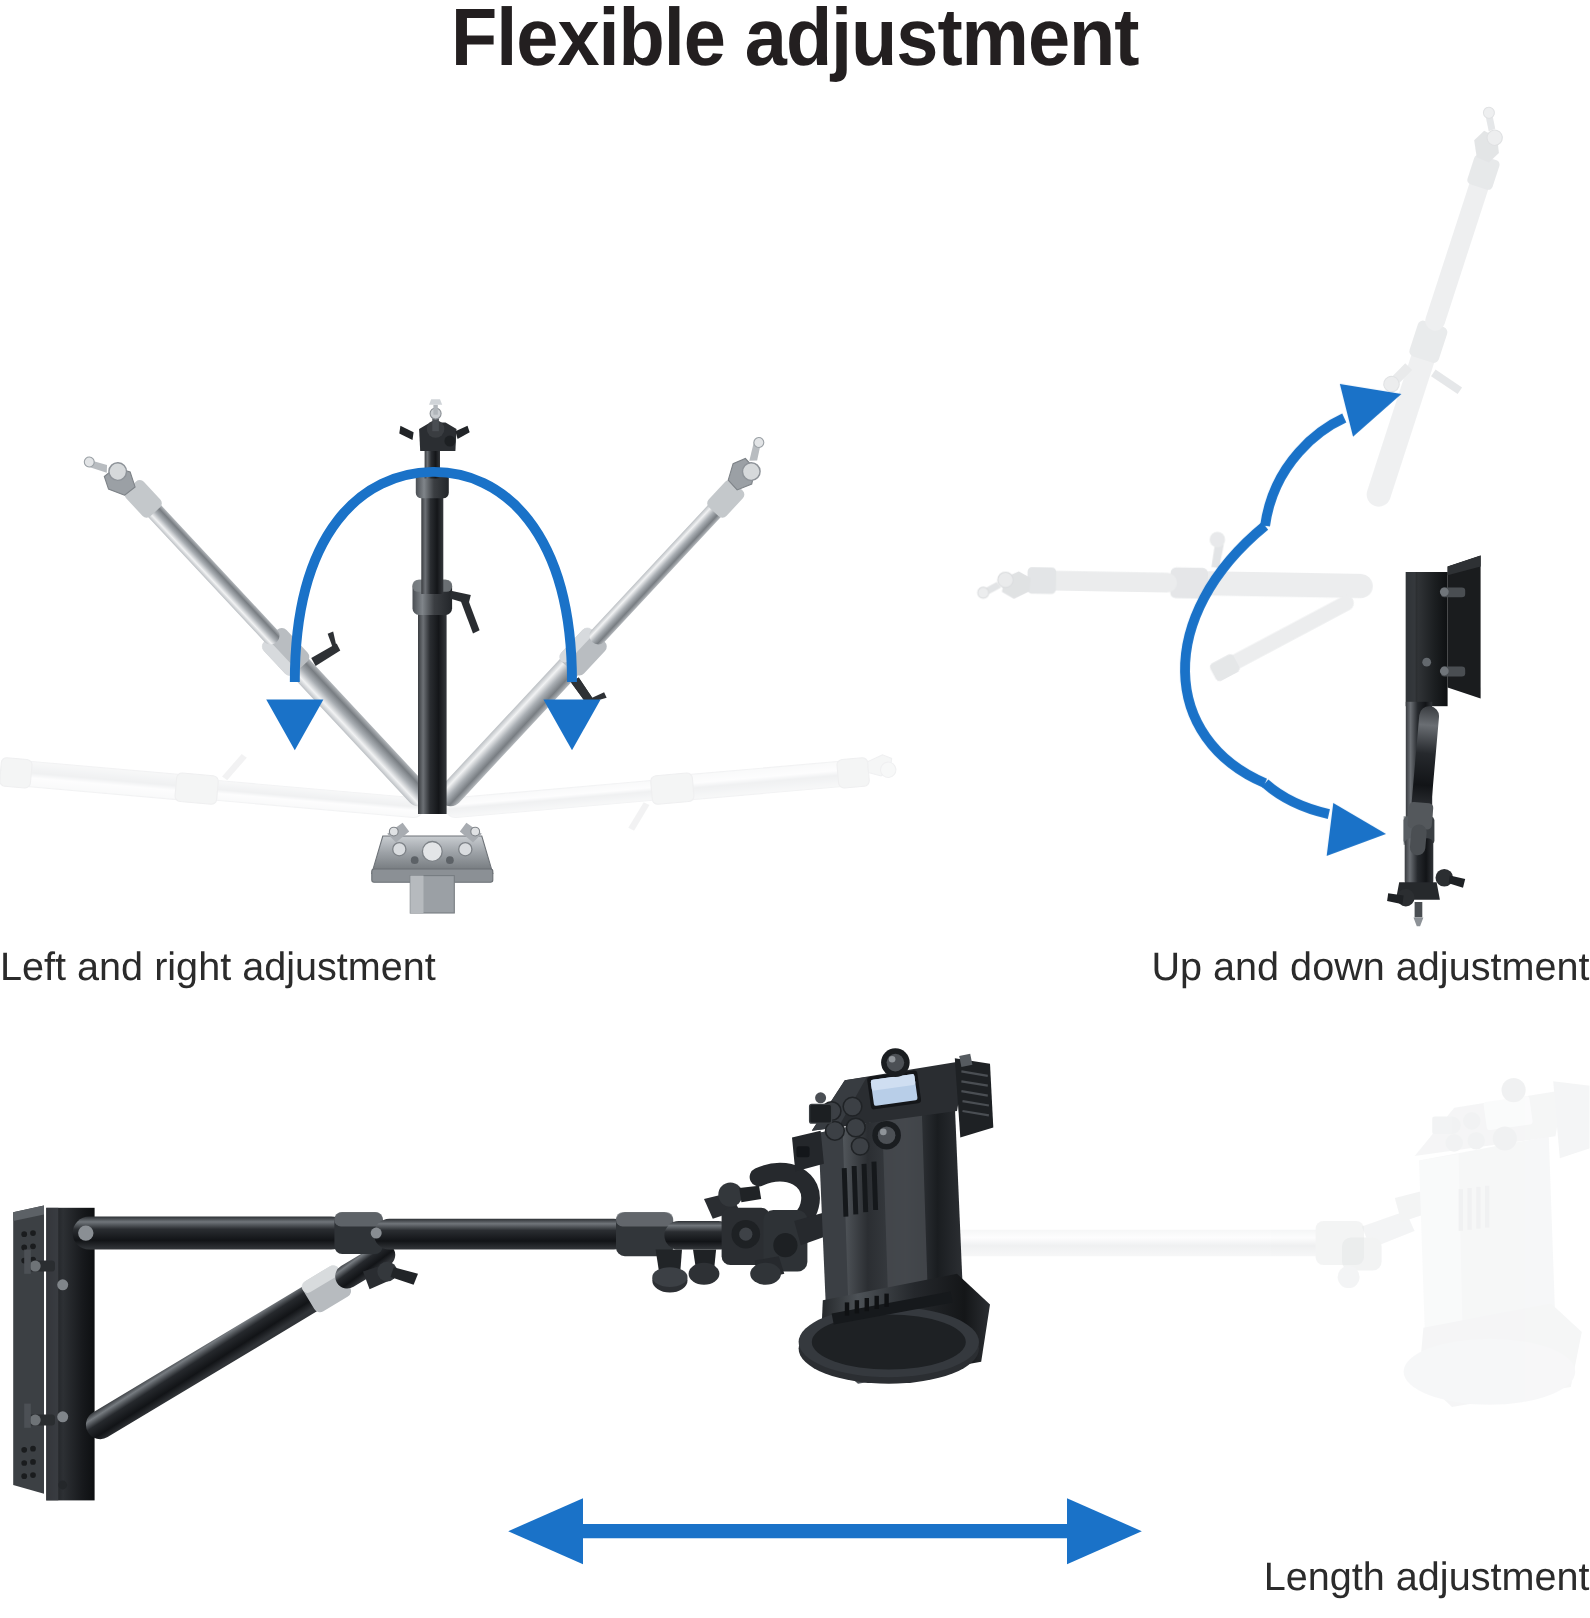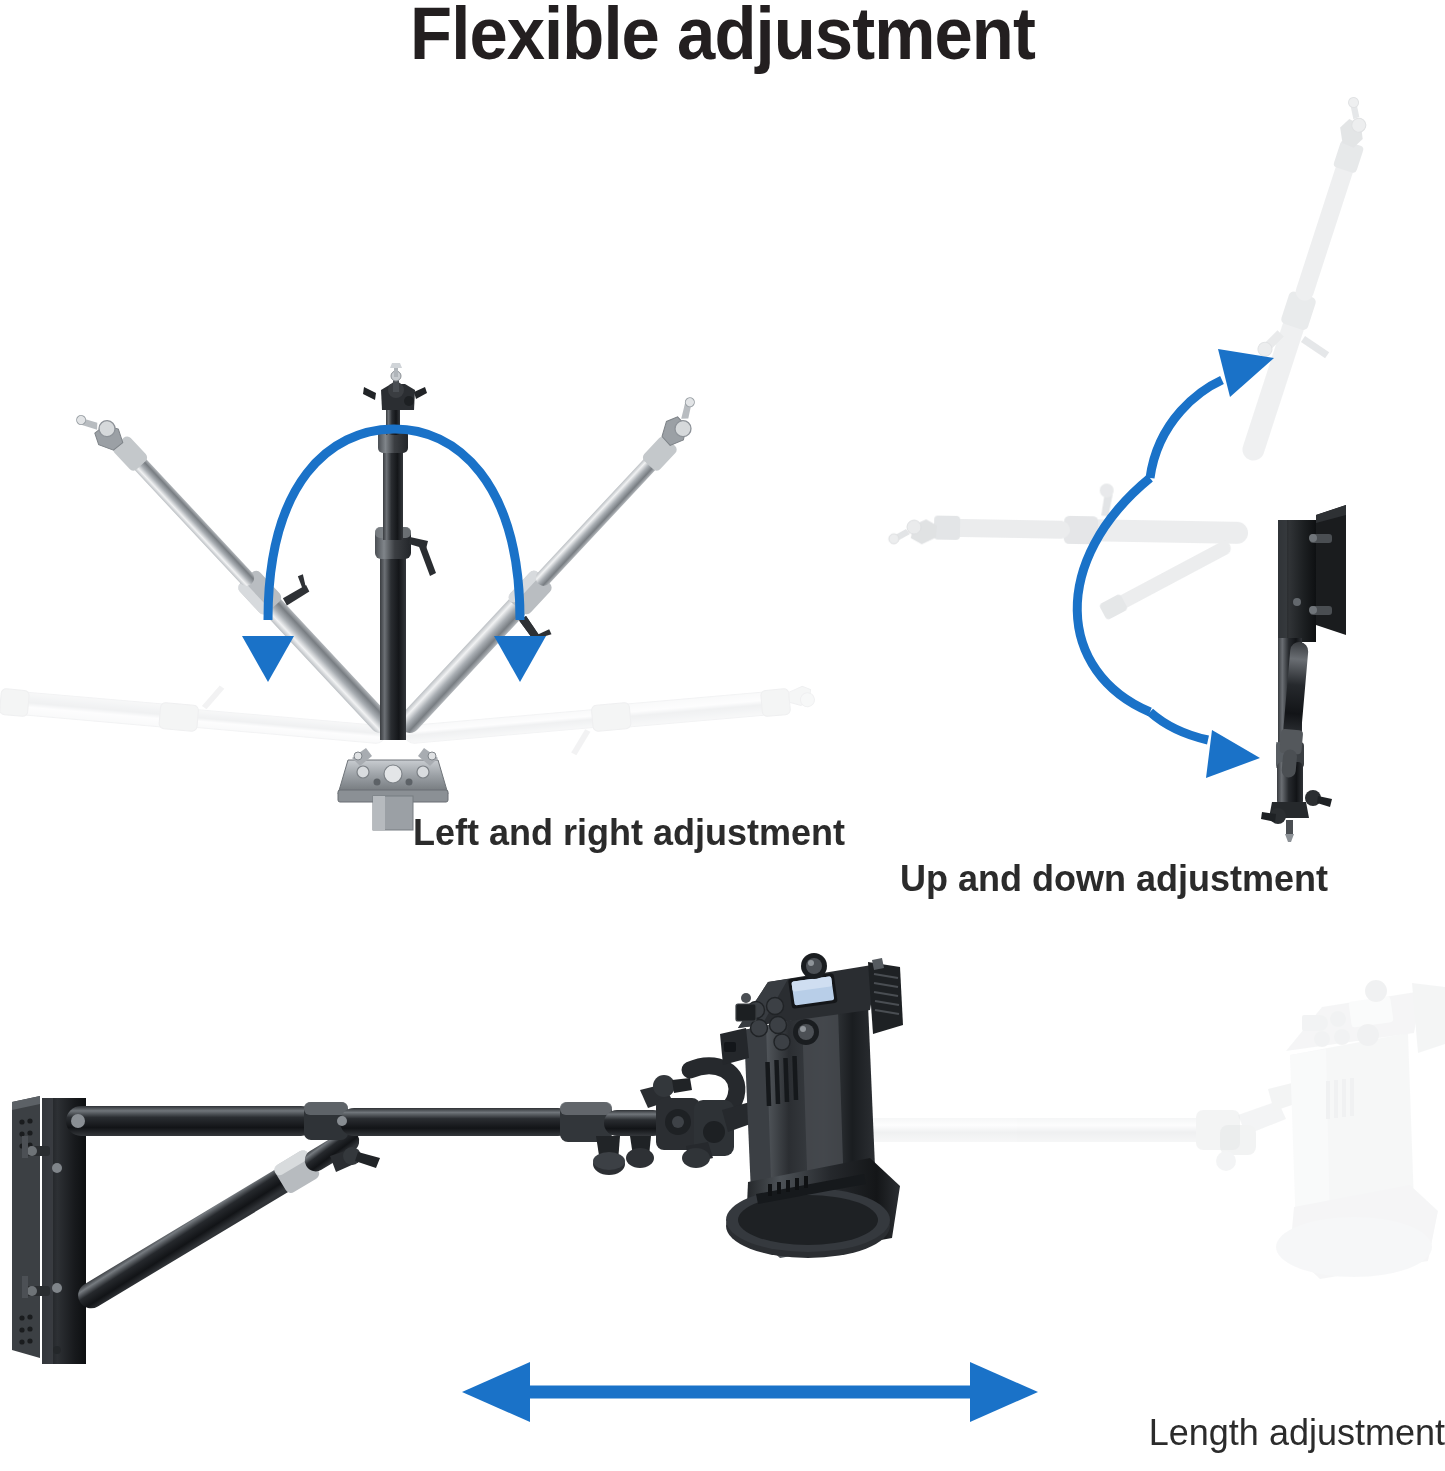--- a/index.html
+++ b/index.html
@@ -26,22 +26,22 @@
   #panel-length{left:0px;top:950px;width:1445px;height:430px;}
 
   .caption{
     position:absolute;
     font-size:36px;
     color:#2b2b2b;
     font-weight:normal;
     white-space:nowrap;
     letter-spacing:0px;
   }
-  #caption-left-right{left:0;top:812px;width:845px;text-align:right;font-weight:bold;}
-  #caption-up-down{left:900px;top:858px;width:545px;text-align:left;font-weight:bold;}
+  #caption-left-right{left:0;top:858px;width:845px;text-align:left;}
+  #caption-up-down{left:900px;top:858px;width:545px;text-align:right;}
   #caption-length{left:0;top:1412px;width:1445px;text-align:right;}
   #caption-length span{padding-left:170px;display:inline-block;}
 
   svg{display:block;overflow:visible;}
   .arrow-svg{position:absolute;}
   #length-arrow{left:440px;top:1360px;}
 </style>
 </head>
 <body>
 

